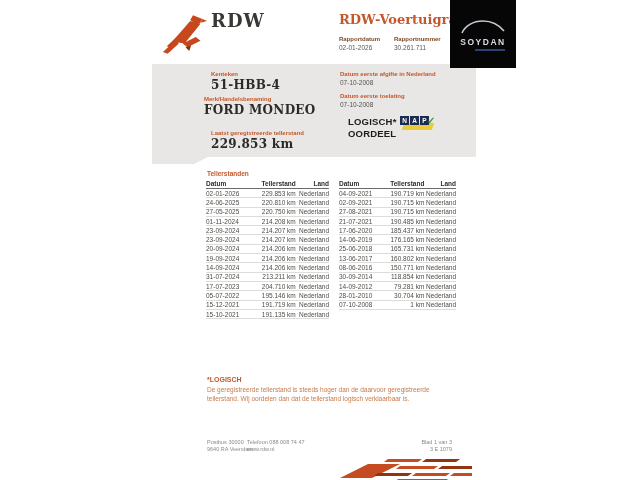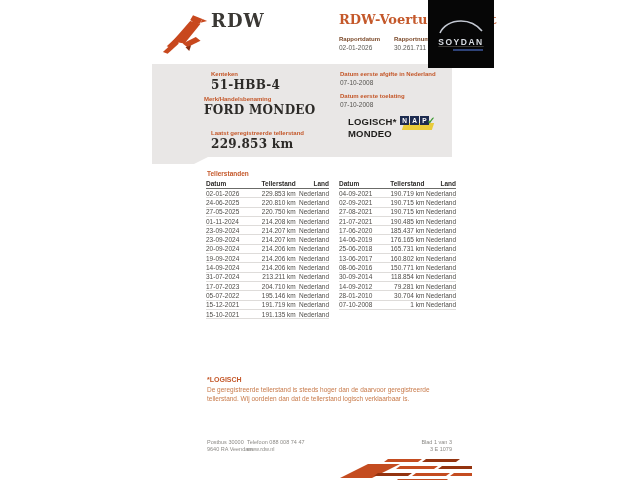--- a/index.html
+++ b/index.html
@@ -19,32 +19,32 @@
   .report-title {
     left:339px; top:12px; font-family:"DejaVu Serif", serif; font-weight:bold;
     font-size:13px; color:#c4582a; white-space:nowrap; z-index:1;
   }
   .meta { left:339px; top:36px; display:flex; gap:14px; z-index:1; }
   .meta .lbl { font-size:6px; font-weight:bold; color:#7c4a2a; }
   .meta .val { font-size:6.5px; color:#5a5853; margin-top:2px; }
 
   
   .dealer-box {
-    left:428px; top:0; width:66px; height:68px; background:#060606; z-index:5;
-    display:flex; flex-direction:column; align-items:center; justify-content:center;text-decoration:underline;
+    left:450px; top:0; width:66px; height:68px; background:#060606; z-index:5;
+    display:flex; flex-direction:column; align-items:center; justify-content:center;
   }
   .dealer-car { width:48px; height:18px; margin-bottom:1px; }
   .dealer-name {
     color:#d9dde3; font-weight:bold; font-size:8.5px; letter-spacing:1.5px;
   }
   .dealer-bar { width:30px; height:2px; background:#2e4277; margin:2px 0 0 14px; }
 
   
   .panel {
-    left:152px; top:64px; width:300px; height:100px; background:#e9e7e6;
+    left:152px; top:64px; width:324px; height:100px; background:#e9e7e6;
     clip-path: polygon(0 0, 100% 0, 100% 93px, 56px 93px, 42px 100px, 0 100px);
   }
   .olabel { font-size:6px; font-weight:bold; color:#c4582a; }
   .bigval {
     font-family:"DejaVu Serif", serif; font-weight:bold; font-size:12px;
     color:#2c2a27; letter-spacing:0.3px; margin-top:1px;
   }
   .smallval { font-size:6.5px; color:#55534f; margin-top:2px; }
   .p-kenteken   { left:59px;  top:7px;  }
   .p-merk       { left:52px;  top:32px; }
@@ -150,21 +150,21 @@
   <div class="abs p-afgifte">
     <div class="olabel">Datum eerste afgifte in Nederland</div>
     <div class="smallval">07-10-2008</div>
   </div>
   <div class="abs p-toelating">
     <div class="olabel">Datum eerste toelating</div>
     <div class="smallval">07-10-2008</div>
   </div>
   <div class="abs p-oordeel">
     <div>LOGISCH*</div>
-    <div>MONDEO</div>
+    <div>OORDEEL</div>
   </div>
   <div class="abs nap">
     <div class="nap-swoosh"></div>
     <div class="nap-letters">
       <div class="nap-letter">N</div>
       <div class="nap-letter">A</div>
       <div class="nap-letter">P</div>
     </div>
     <div class="nap-check">✓</div>
   </div>

